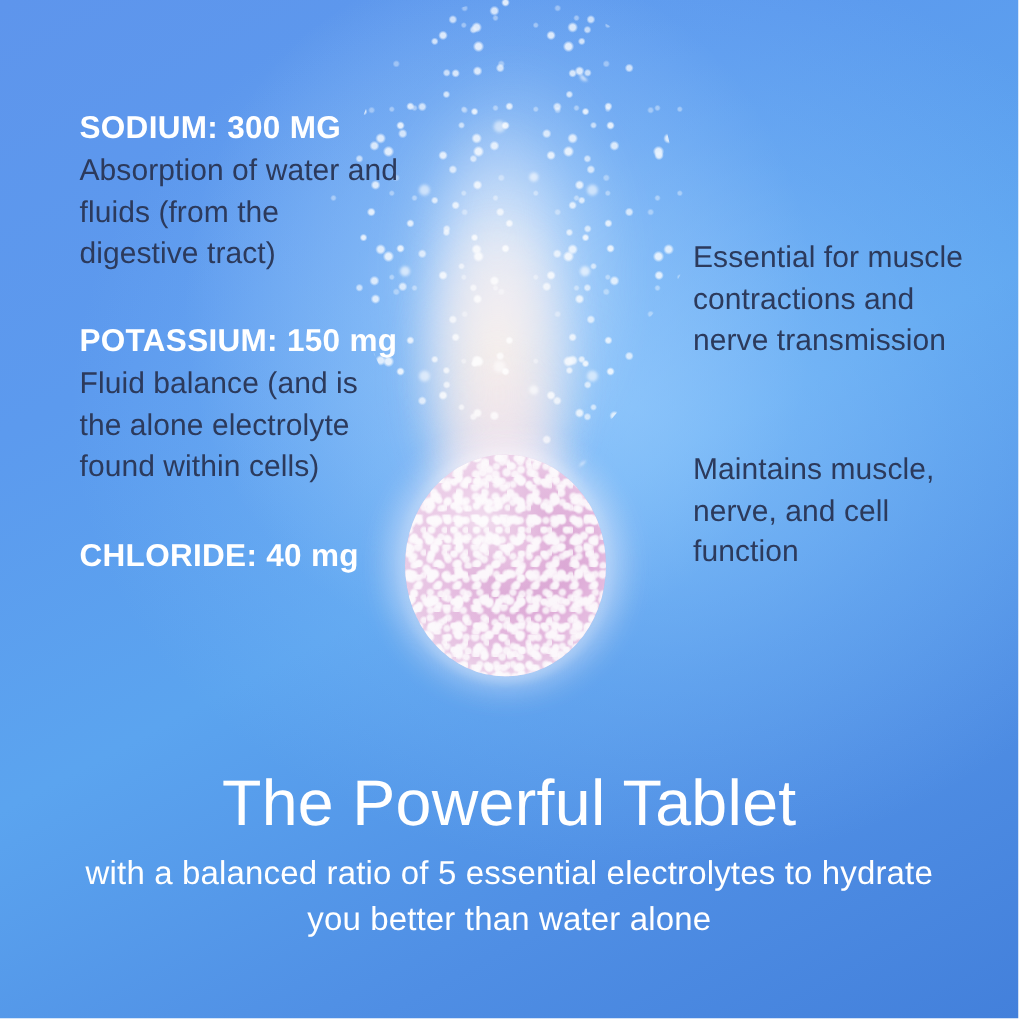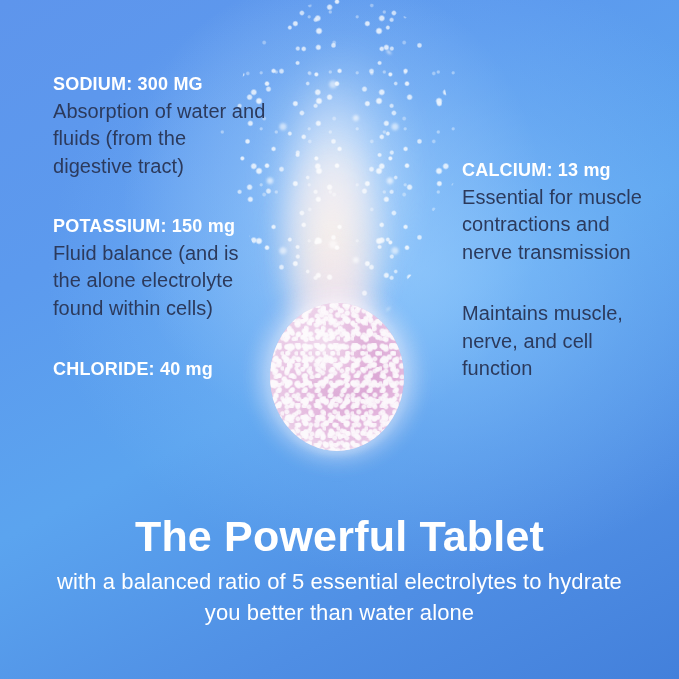--- a/index.html
+++ b/index.html
@@ -202,21 +202,21 @@
   }
 
   
   .fact {
     position: absolute;
     width: 215px;
   }
 
   .fact .fact-title {
     margin: 0 0 2px 0;
-    font-size: 18px;
+    font-size: 21px;
     font-weight: bold;
     letter-spacing: 0.2px;
     color: #ffffff;
     line-height: 1.25;
   }
 
   .fact .fact-desc {
     margin: 0;
     font-size: 20px;
     line-height: 1.38;
@@ -237,21 +237,21 @@
     right: 0;
     top: 512px;
     text-align: center;
     padding: 0 40px;
     box-sizing: border-box;
   }
 
   .footer-title {
     margin: 0;
     font-size: 43px;
-    font-weight: bold;
+    font-weight: normal;
     color: #ffffff;
     letter-spacing: 0.2px;
     line-height: 1.12;
   }
 
   .footer-sub {
     margin: 6px 0 0 0;
     font-size: 22px;
     color: #ffffff;
     line-height: 1.42;
@@ -288,21 +288,20 @@
   <div class="fact" id="fact-potassium">
     <p class="fact-title">POTASSIUM: 150 mg</p>
     <p class="fact-desc">Fluid balance (and is the alone electrolyte found within cells)</p>
   </div>
 
   <div class="fact" id="fact-chloride">
     <p class="fact-title">CHLORIDE: 40 mg</p>
   </div>
 
   <div class="fact" id="fact-calcium">
-    <p class="fact-title">CALCIUM: 13 mg</p>
     <p class="fact-desc">Essential for muscle contractions and nerve transmission</p>
   </div>
 
   <div class="fact" id="fact-magnesium">
     <p class="fact-desc">Maintains muscle, nerve, and cell function</p>
   </div>
 
   <div class="footer">
     <h1 class="footer-title">The Powerful Tablet</h1>
     <p class="footer-sub">with a balanced ratio of 5 essential electrolytes to hydrate you better than water alone</p>

